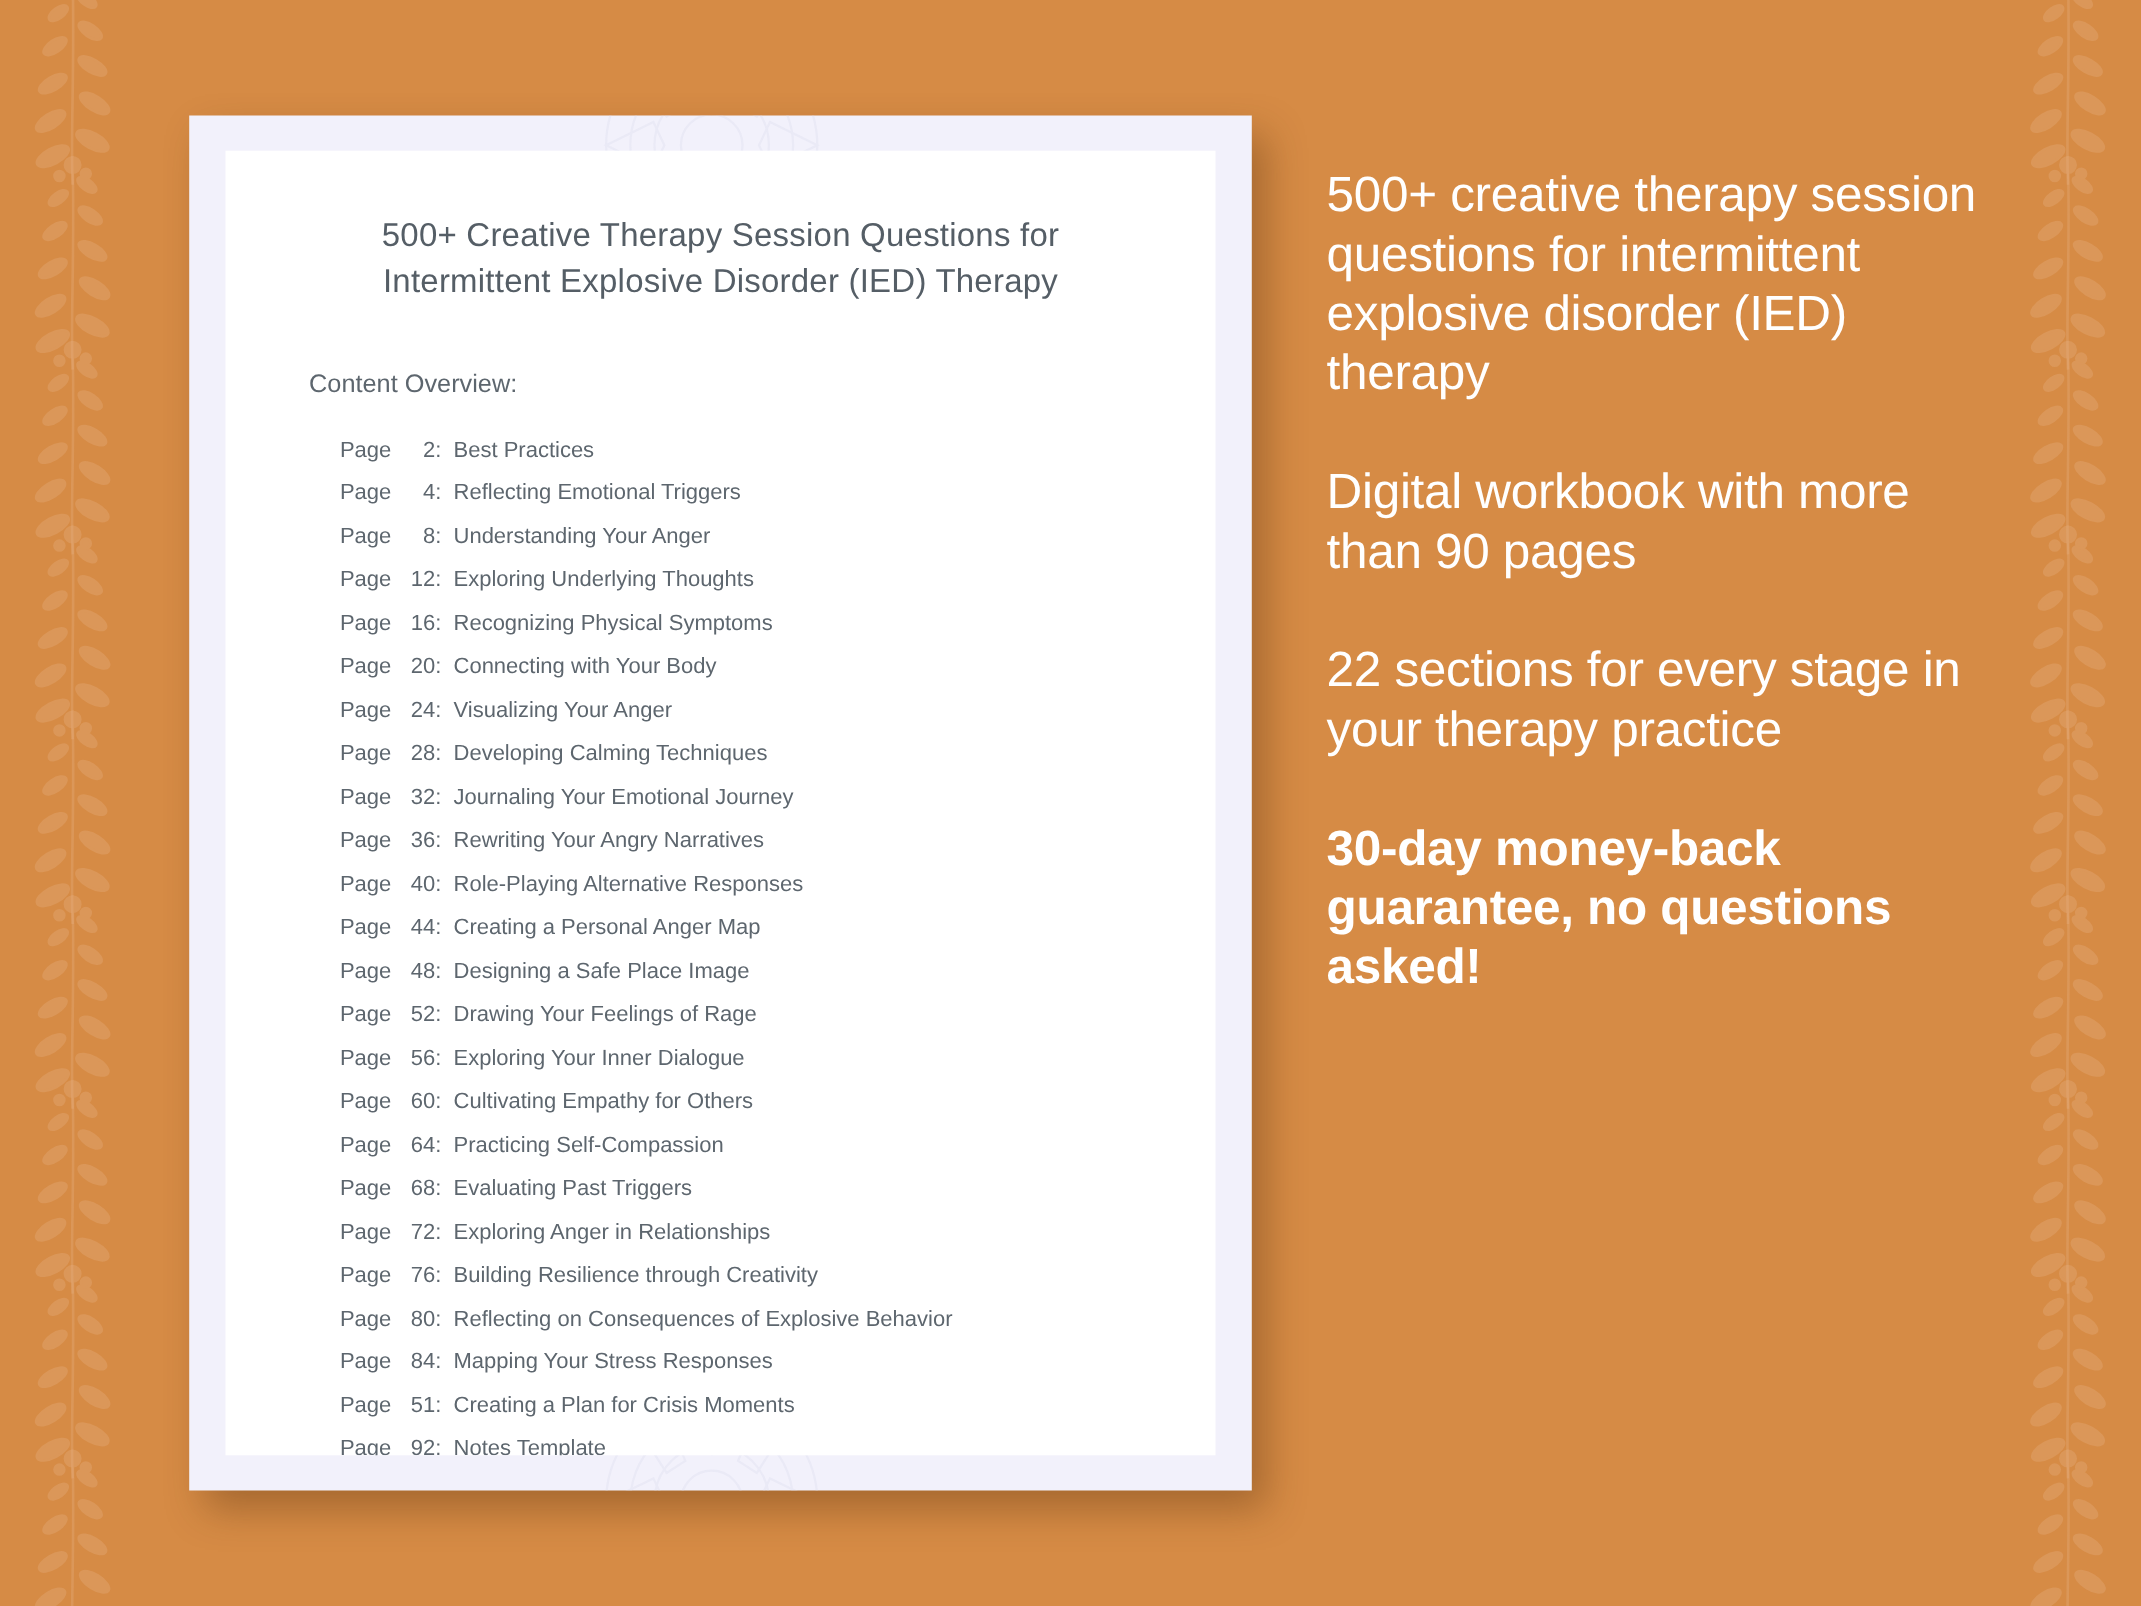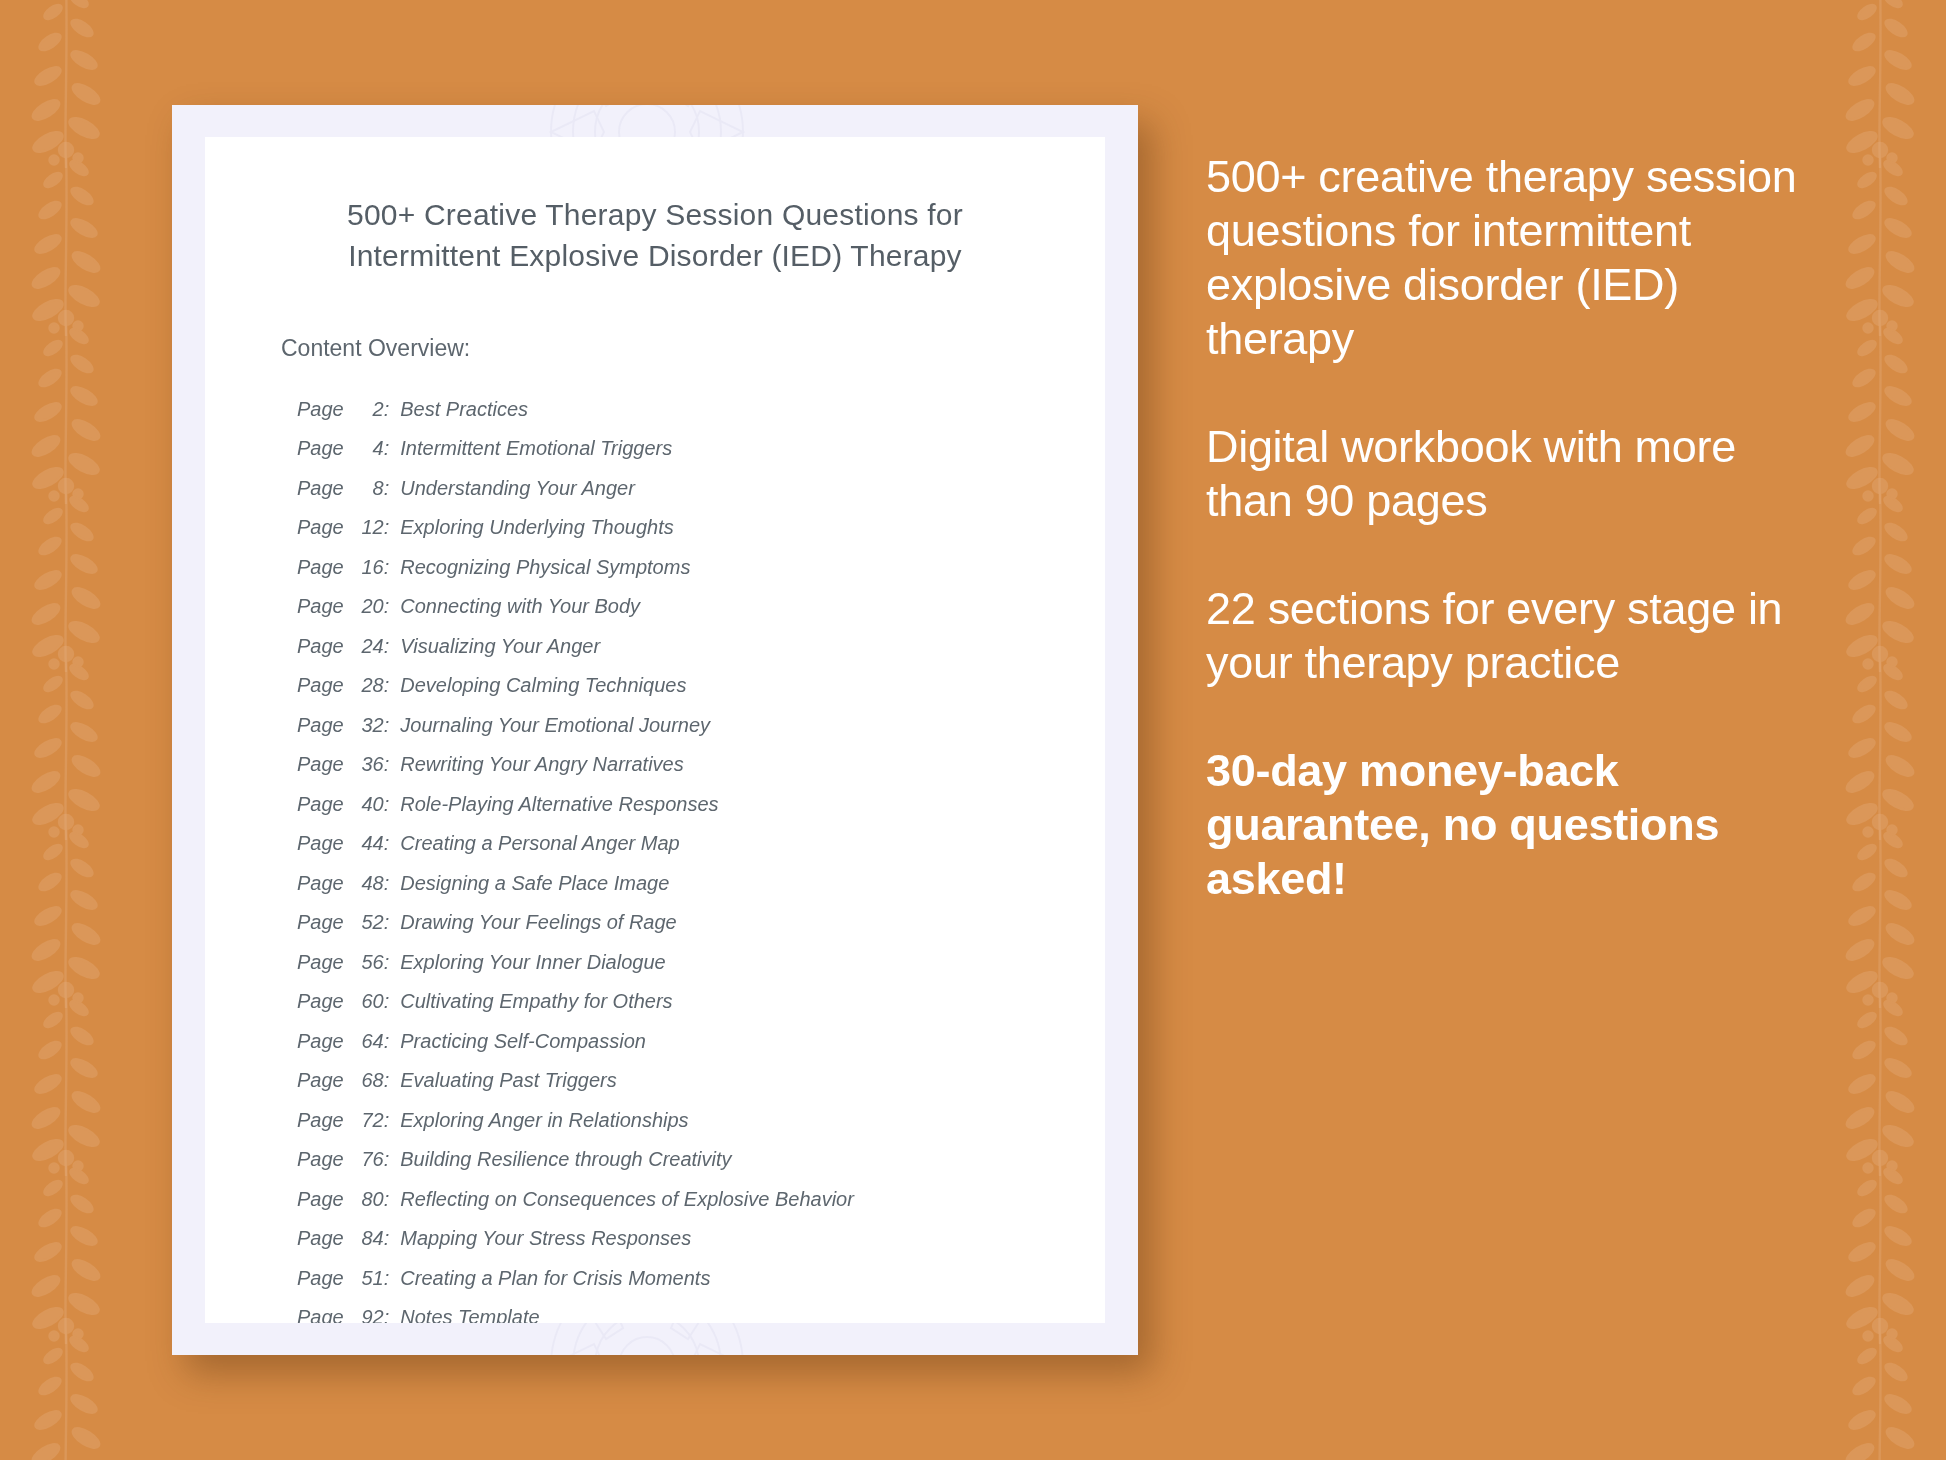--- a/index.html
+++ b/index.html
@@ -73,24 +73,23 @@
     letter-spacing: 0.2px;
   }
   .overview-label {
     margin: 14px;
     padding: 44px 0 0 62px;
     font-size: 23px;
     color: #5d666e;
     font-weight: 400;
   }
   .toc {
-    margin: 0;
+    margin: 12px;
     padding: 22px 0 0 0;
     list-style: none;
-    font-style: italic;
   }
   .toc li {
     display: flex;
     align-items: baseline;
     padding: 0 0 0 92px;
     height: 39.5px;
     font-size: 20px;
     color: #5d666e;
     white-space: nowrap;
   }
@@ -575,21 +574,21 @@
         <li>
           <span class="pg-word">Page</span>
           <span class="pg-num">2</span>
           <span class="pg-colon">:</span>
           <span class="pg-title">Best Practices</span>
         </li>
         <li>
           <span class="pg-word">Page</span>
           <span class="pg-num">4</span>
           <span class="pg-colon">:</span>
-          <span class="pg-title">Intermittent Emotional Triggers</span>
+          <span class="pg-title">Reflecting Emotional Triggers</span>
         </li>
         <li>
           <span class="pg-word">Page</span>
           <span class="pg-num">8</span>
           <span class="pg-colon">:</span>
           <span class="pg-title">Understanding Your Anger</span>
         </li>
         <li>
           <span class="pg-word">Page</span>
           <span class="pg-num">12</span>

